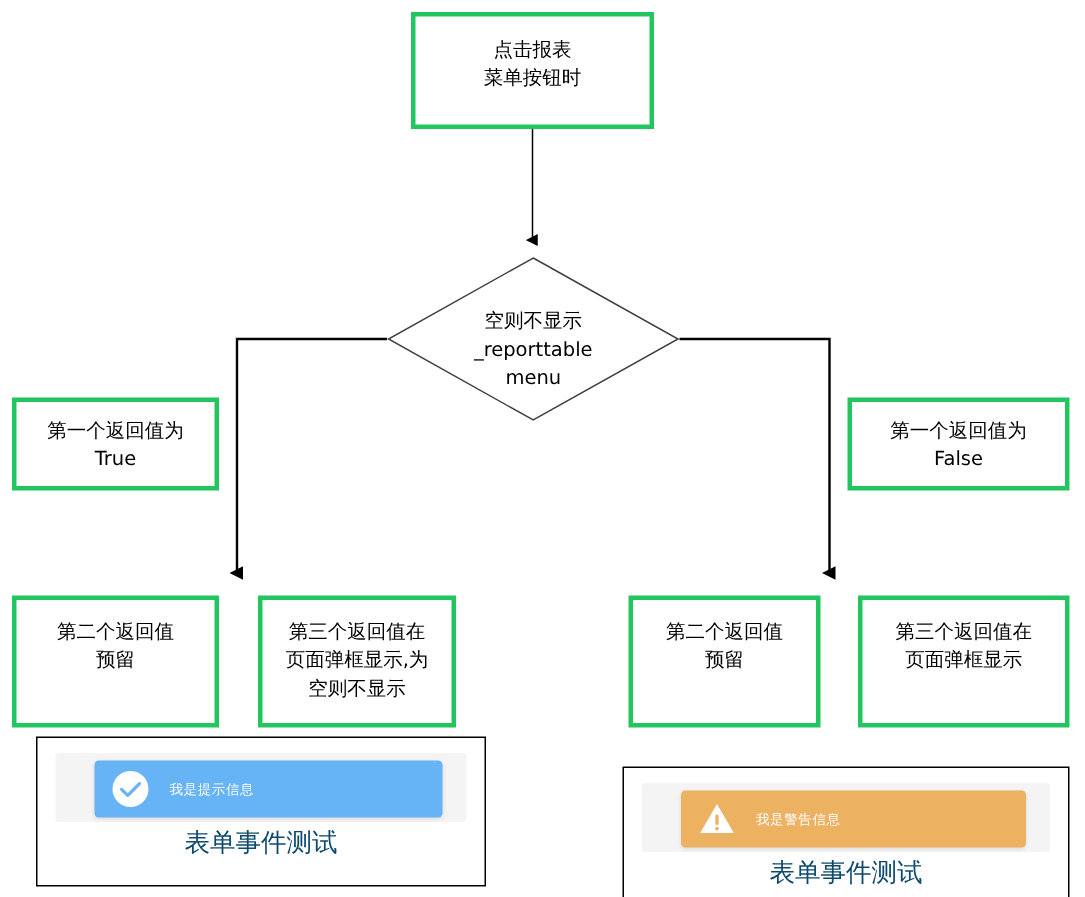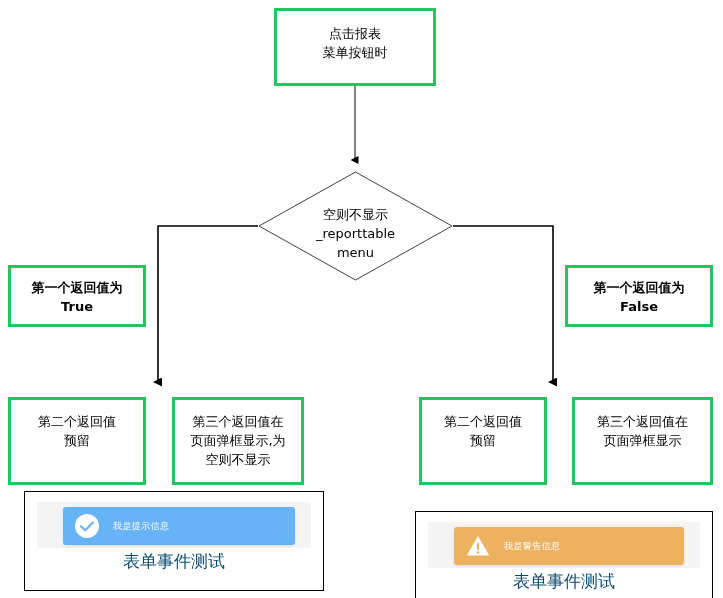--- a/index.html
+++ b/index.html
@@ -67,21 +67,21 @@
     text-align: center;
     font-size: 13px;
     line-height: 19px;
     white-space: pre-line;
     color: #000000;
   }
 
   
   #box-true  { left: 8px;   top: 265px; width: 138px; height: 62px; }
   #box-false { left: 565px; top: 265px; width: 148px; height: 62px; }
-  #box-true .txt, #box-false .txt { padding-top: 10px; font-weight: bold; }
+  #box-true .txt, #box-false .txt { padding-top: 10px; }
 
   
   #box-second-left  { left: 8px;   top: 397px; width: 138px; height: 88px; }
   #box-third-left   { left: 172px; top: 397px; width: 132px; height: 88px; }
   #box-second-right { left: 419px; top: 397px; width: 128px; height: 88px; }
   #box-third-right  { left: 572px; top: 397px; width: 141px; height: 88px; }
   #box-second-left .txt, #box-second-right .txt,
   #box-third-left .txt, #box-third-right .txt { padding-top: 12px; }
 
   

